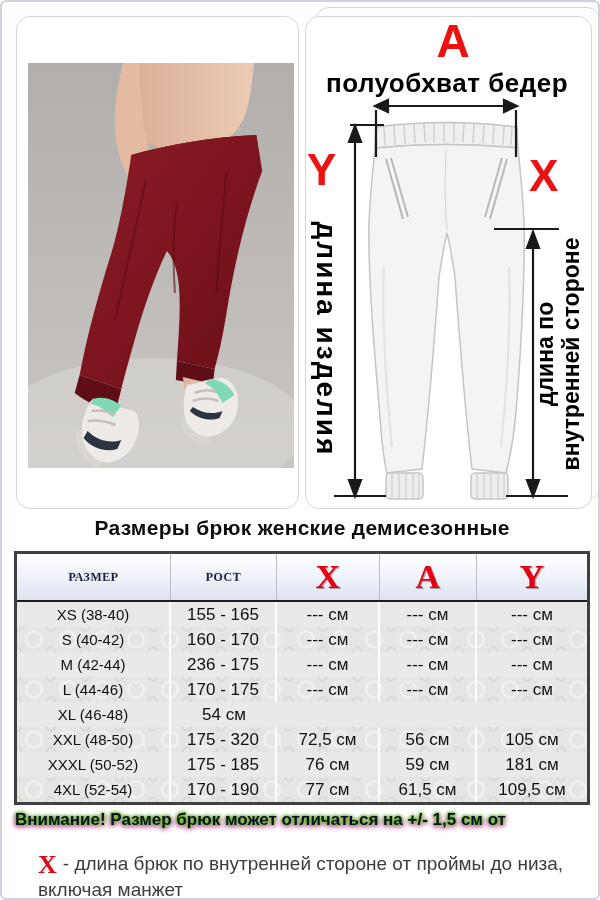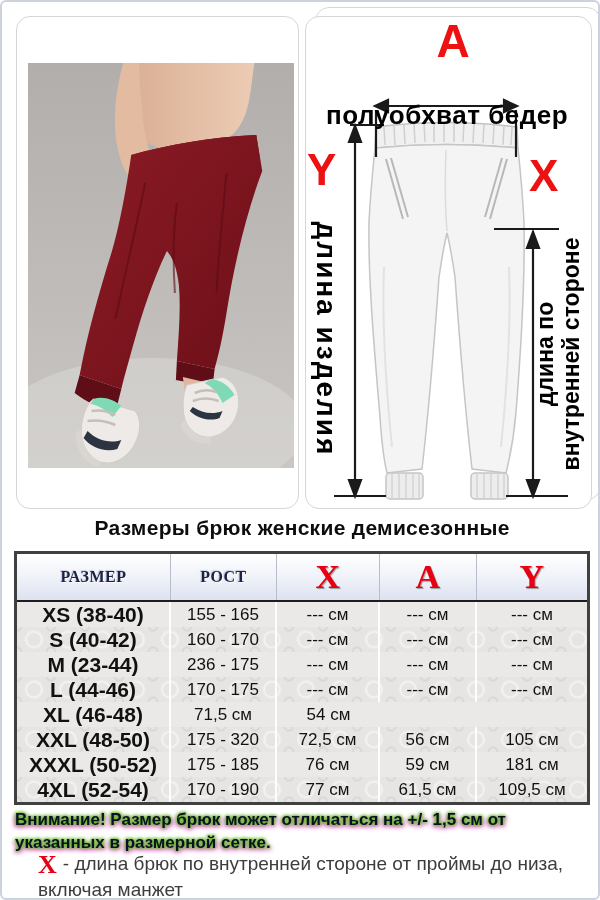--- a/index.html
+++ b/index.html
@@ -12,52 +12,52 @@
   .card-right{left:303px;top:14px;width:285px;height:491px;z-index:2;}
   .card-behind{left:313px;top:5px;width:284px;height:491px;z-index:1;background:#fff;}
   .photo{position:absolute;left:11px;top:46px;width:266px;height:405px;}
   .diagram-svg{position:absolute;left:0;top:0;width:285px;height:491px;}
   .big-letter{position:absolute;color:#ee1111;font-weight:900;line-height:1;
               font-family:"Liberation Sans","DejaVu Sans",sans-serif;z-index:3;}
   .lbl-a{left:420px;top:16px;width:62px;text-align:center;font-size:46px;}
   .lbl-y{left:305px;top:146px;font-size:44px;}
   .lbl-x{left:527px;top:152px;font-size:44px;}
   .cap-a{position:absolute;left:304px;top:66px;width:282px;text-align:center;
-         font-weight:bold;font-size:26px;color:#000;letter-spacing:.5px;z-index:3;white-space:nowrap;margin-top:32px;}
+         font-weight:bold;font-size:26px;color:#000;letter-spacing:.5px;z-index:3;white-space:nowrap;}
   .cap-y{position:absolute;left:324px;top:337px;transform:translate(-50%,-50%) rotate(90deg);
          white-space:nowrap;font-weight:bold;font-size:28px;letter-spacing:2px;color:#000;z-index:3;}
   .cap-x{position:absolute;left:556px;top:352px;transform:translate(-50%,-50%) rotate(-90deg);
          white-space:nowrap;font-weight:bold;font-size:23px;line-height:26px;text-align:center;color:#000;z-index:3;}
   
   .title{position:absolute;left:0;top:514px;width:600px;text-align:center;
          font-size:21px;font-weight:bold;color:#0d0d0d;letter-spacing:.3px;}
   
   .size-table{position:absolute;left:12px;top:549px;width:576px;box-sizing:border-box;
               border:3px solid #404040;}
   .thead{display:grid;grid-template-columns:154px 106px 103px 97px 110px;height:46px;
          background:linear-gradient(#ffffff 0%,#eef1f8 55%,#dde2f0 100%);
          border-bottom:2px solid #1d1d1d;}
   .th{display:flex;align-items:center;justify-content:center;
       font-family:"Liberation Serif","DejaVu Serif",serif;font-weight:bold;
-      color:#1a2444;font-size:16px;letter-spacing:.5px;border-right:1px solid #b7bdcd;
+      color:#1a2444;font-size:12px;letter-spacing:.5px;border-right:1px solid #b7bdcd;
       text-shadow:1px 1px 1px rgba(255,255,255,.9), -1px -1px 1px rgba(120,130,170,.35);}
   .th:last-child{border-right:none;}
   .th.red{color:#e60012;font-size:34px;
       text-shadow:1px 1px 1px rgba(0,0,0,.35);}
   .trow{display:grid;grid-template-columns:154px 106px 103px 97px 110px;height:25px;
         background:#eae9e8;}
   .trow.patterned{background-color:#e6e5e4;
       background-image:
         radial-gradient(circle, rgba(255,255,255,0) 6px, rgba(255,255,255,.55) 7.5px, rgba(255,255,255,0) 10px),
         radial-gradient(circle, rgba(170,170,170,0) 2.5px, rgba(180,180,180,.30) 4px, rgba(0,0,0,0) 6px);
       background-size:34px 25px,34px 25px;background-position:0 0,17px 12px;}
   .td{display:flex;align-items:center;justify-content:center;font-size:17px;color:#111;
       border-right:2px solid rgba(255,255,255,.9);}
   .td:last-child{border-right:none;}
-  .td.size{font-weight:bold;font-size:21px;}
+  .td.size{font-weight:normal;font-size:15px;}
   
   .notice{position:absolute;left:13px;top:806px;width:578px;
           font-size:17px;font-weight:800;line-height:23px;color:#0e0e26;
           text-shadow:0 0 3px #5bc71c,0 0 3px #5bc71c,0 0 5px #5bc71c,
                       2px 2px 4px #ff4cf0,-2px 2px 4px #ff4cf0;}
   
   .legend{position:absolute;left:36px;top:850px;width:528px;
           font-size:19px;line-height:24px;color:#3d3d3d;}
   .legend-a{position:absolute;left:36px;top:893px;width:528px;
           font-size:19px;line-height:24px;color:#3d3d3d;white-space:nowrap;}
@@ -194,36 +194,35 @@
       <div class="td">--- см</div>
     </div>
     <div class="trow patterned">
       <div class="td size">S (40-42)</div>
       <div class="td">160 - 170</div>
       <div class="td">--- см</div>
       <div class="td">--- см</div>
       <div class="td">--- см</div>
     </div>
     <div class="trow">
-      <div class="td size">M (23-44)</div>
+      <div class="td size">M (42-44)</div>
       <div class="td">236 - 175</div>
       <div class="td">--- см</div>
       <div class="td">--- см</div>
       <div class="td">--- см</div>
     </div>
     <div class="trow patterned">
       <div class="td size">L (44-46)</div>
       <div class="td">170 - 175</div>
       <div class="td">--- см</div>
       <div class="td">--- см</div>
       <div class="td">--- см</div>
     </div>
     <div class="trow">
       <div class="td size">XL (46-48)</div>
-      <div class="td">71,5 см</div>
       <div class="td">54 см</div>
     </div>
     <div class="trow patterned">
       <div class="td size">XXL (48-50)</div>
       <div class="td">175 - 320</div>
       <div class="td">72,5 см</div>
       <div class="td">56 см</div>
       <div class="td">105 см</div>
     </div>
     <div class="trow">
@@ -237,21 +236,20 @@
       <div class="td size">4XL (52-54)</div>
       <div class="td">170 - 190</div>
       <div class="td">77 см</div>
       <div class="td">61,5 см</div>
       <div class="td">109,5 см</div>
     </div>
   </div>
 
   <div class="notice">
     <div>Внимание! Размер брюк может отличаться на +/- 1,5 см от</div>
-    <div>указанных в размерной сетке.</div>
   </div>
 
   <div class="legend">
     <span class="red-serif">X</span><span>- длина брюк по внутренней стороне от проймы до низа, включая манжет</span>
   </div>
 
   <div class="legend-a">
     <span class="red-serif">А</span><span>- полуобхват бедер по верхней линии</span>
   </div>
 

